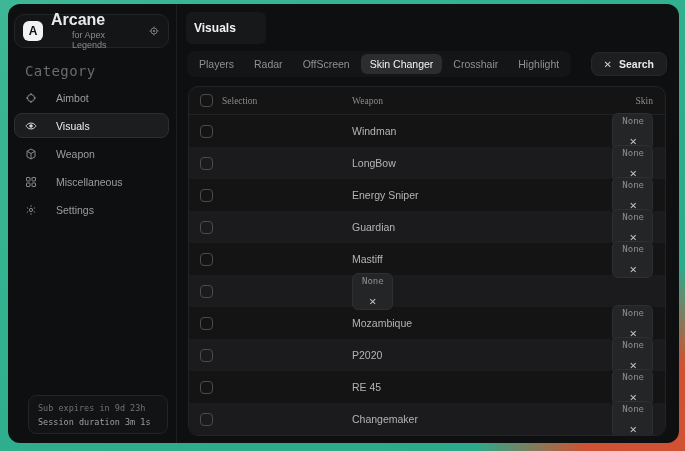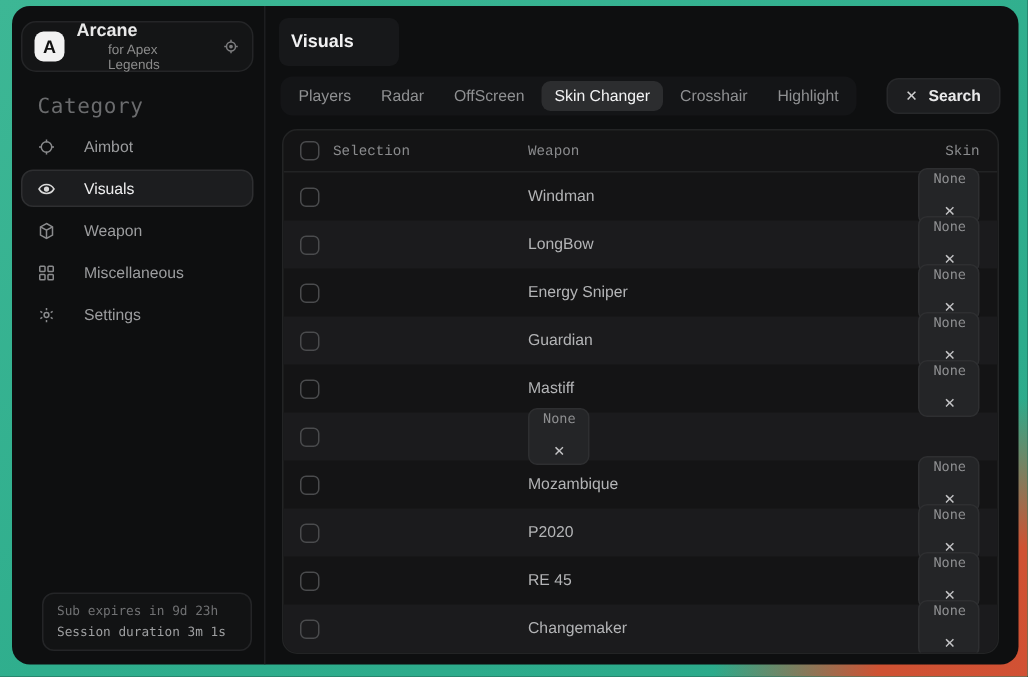--- a/index.html
+++ b/index.html
@@ -22,21 +22,21 @@
     display:flex; align-items:center; gap:8px;
     background:#141516; border:1px solid #242527; border-radius:10px;
     padding:6px 8px; height:34px;
   }
   .brand-logo {
     width:20px; height:20px; background:#f2f2f2; border-radius:6px;
     color:#121212; font-weight:bold; font-size:12px;
     display:flex; align-items:center; justify-content:center; flex:0 0 20px;
   }
   .brand-text { flex:1; line-height:1.15; }
-  .brand-name { color:#e9e9e9; font-size:12px; font-weight:bold; }
+  .brand-name { color:#e9e9e9; font-size:16px; font-weight:bold; }
   .brand-sub { color:#8b8b8b; font-size:9px;padding-left:21px; }
   .brand-action { color:#7c7c7e; width:12px; height:12px; cursor:pointer; }
   .cat-label {
     color:#6b6c6e; font-size:14px; letter-spacing:.4px;
     font-family:"DejaVu Sans Mono", monospace; margin:15px 0 6px 11px;
   }
   .nav { display:flex; flex-direction:column; gap:3px; }
   .nav-item {
     display:flex; align-items:center; gap:19px; height:25px;
     padding:0 10px; border-radius:8px; border:1px solid transparent;
@@ -75,21 +75,21 @@
   .search-x { font-size:10px; color:#cfcfd0; font-weight:normal; }
   
   .table-card {
     margin-top:9px; margin-left:1px; margin-right:1px;
     background:#141415; border:1px solid #232425; border-radius:10px;
     overflow:hidden;
   }
   .thead {
     display:flex; align-items:center; height:28px; padding:0 12px 0 11px;
     border-bottom:1px solid #222324;
-    font-family:Liberation Mono, monospace; font-size:9.5px; color:#8a8b8d;
+    font-family:Liberation Serif, serif; font-size:9.5px; color:#8a8b8d;
   }
   .col-check { display:flex; align-items:center; gap:9px; width:152px; flex:0 0 152px; }
   .col-weapon { flex:1; text-align:left; }
   .col-skin { text-align:right; }
   .checkbox {
     width:13px; height:13px; border:1.5px solid #4a4b4d; border-radius:4px;
     background:transparent; cursor:pointer; flex:0 0 13px;
   }
   .trow { display:flex; align-items:center; height:32px; padding:0 12px 0 11px; }
   .trow:nth-child(even) { background:#1b1b1d; }

